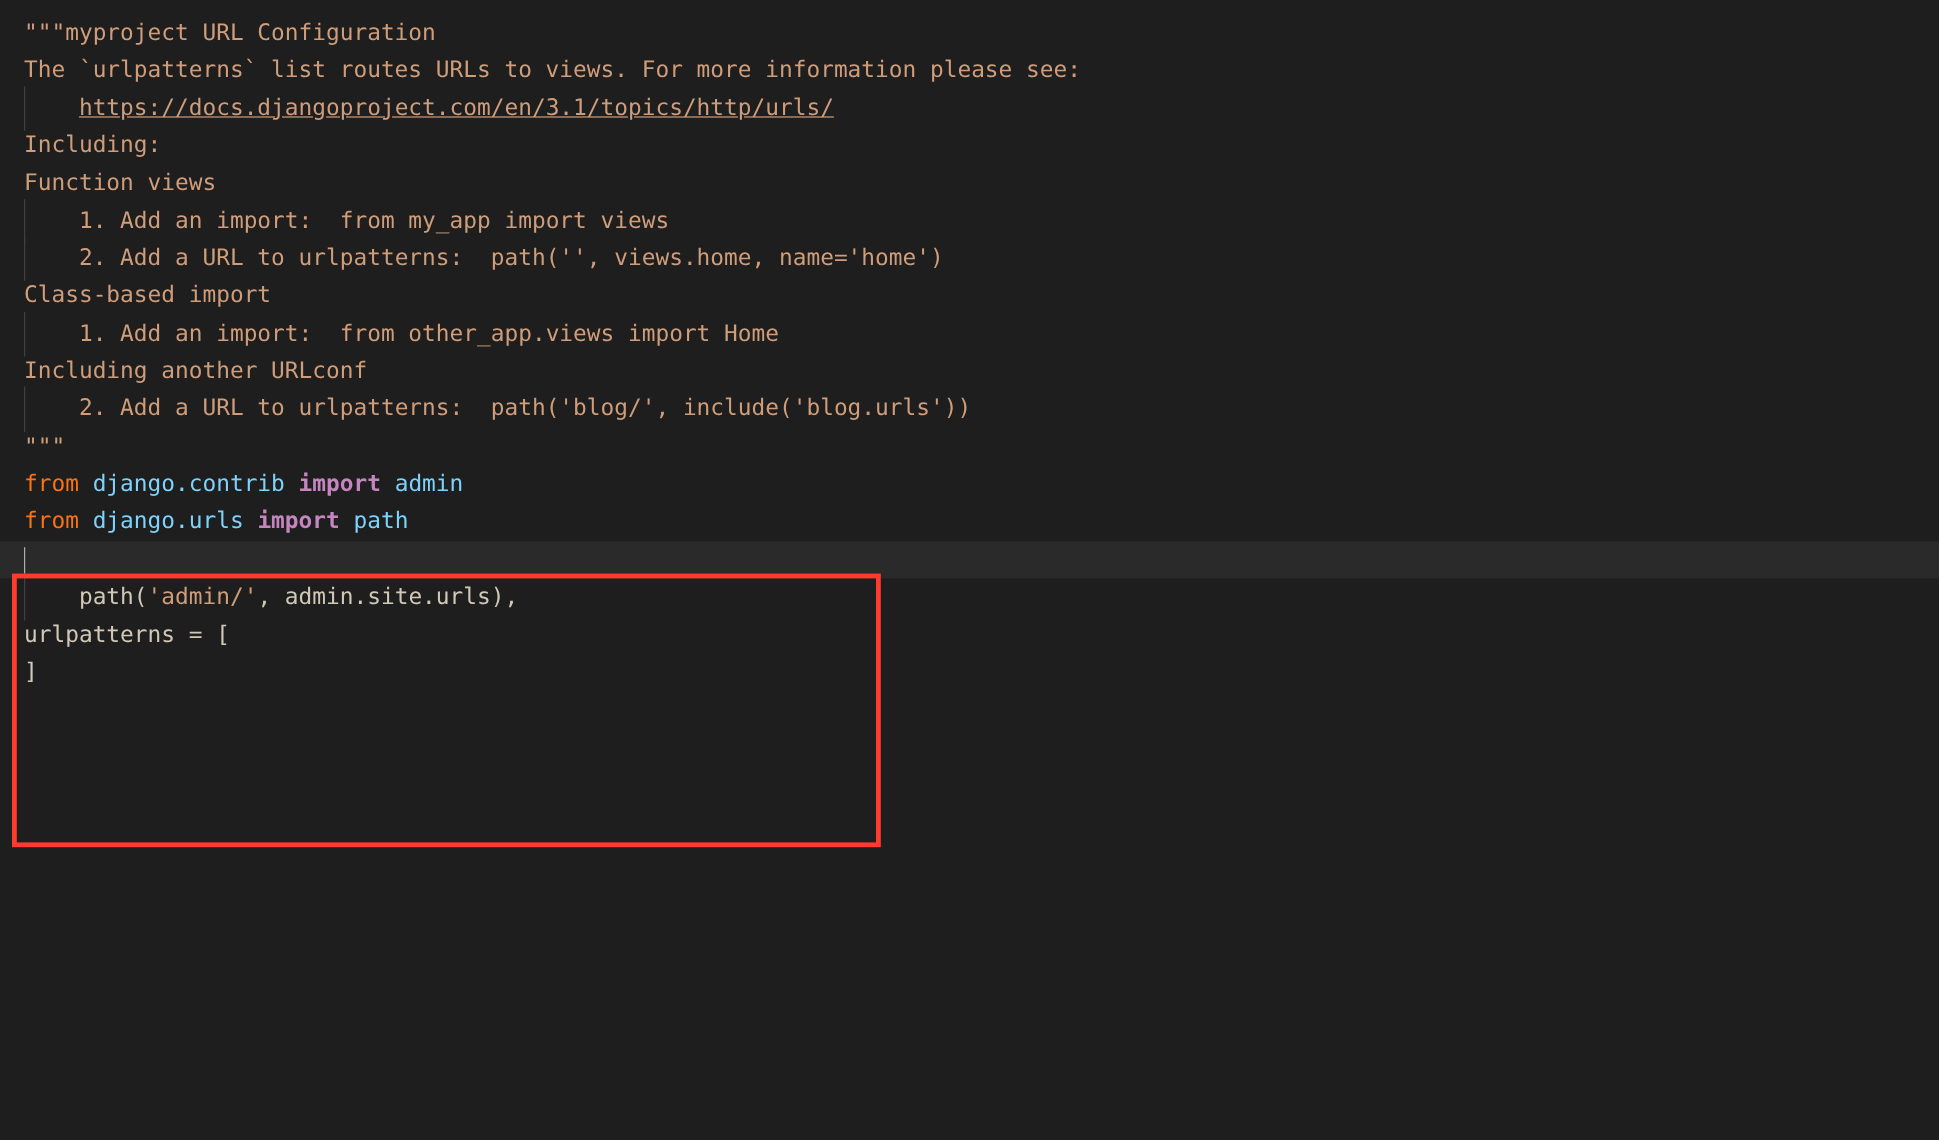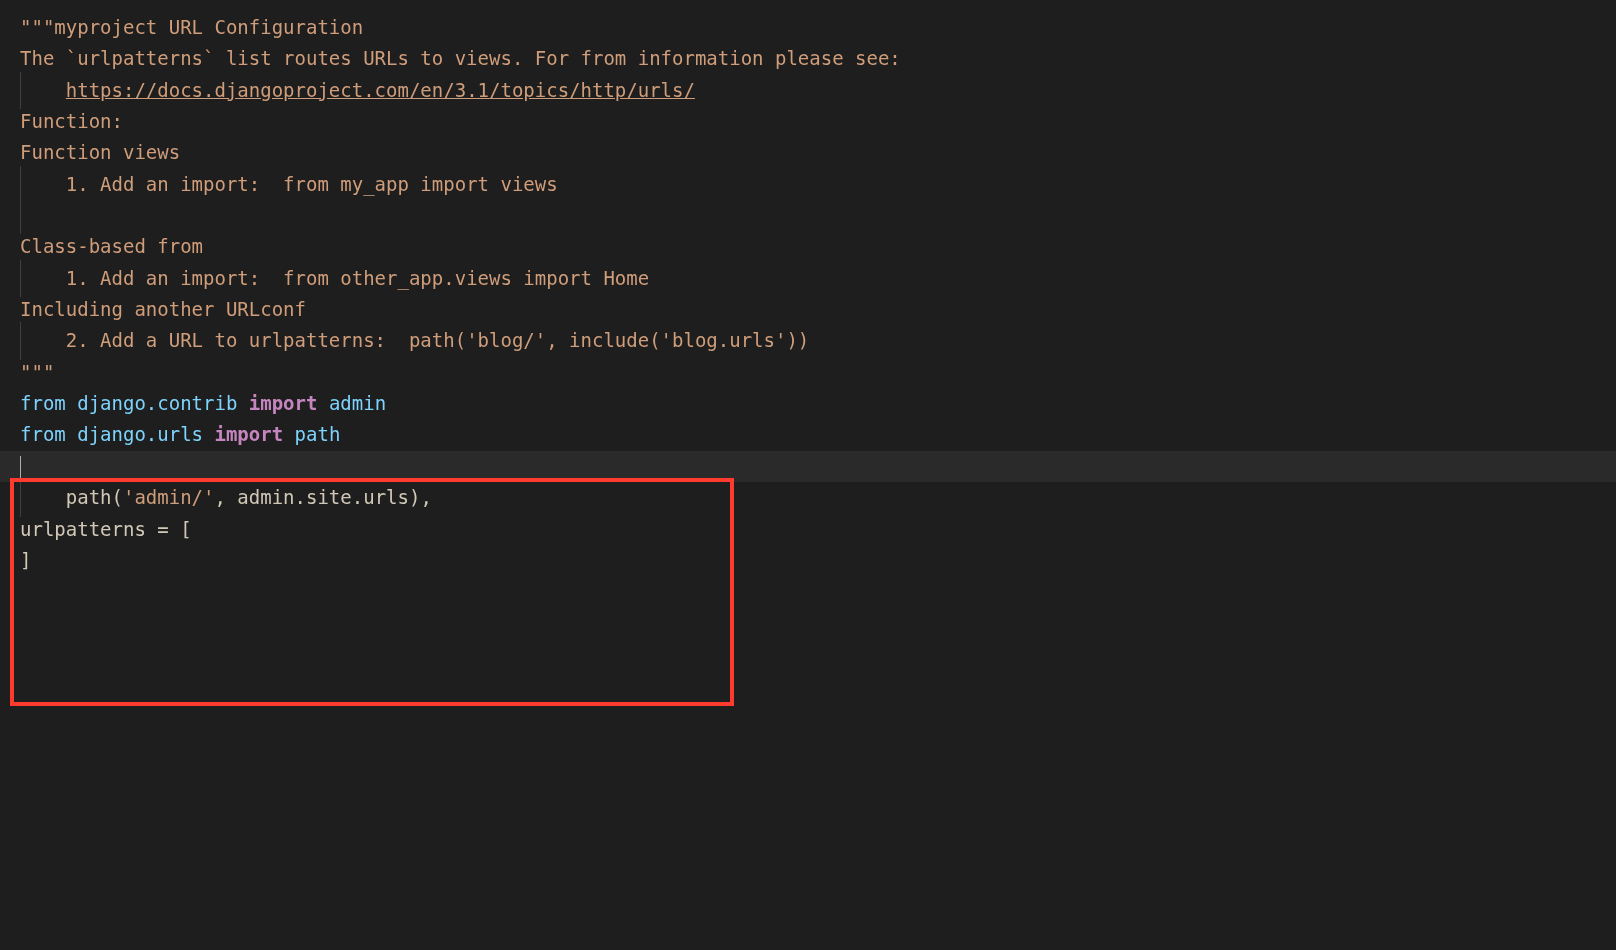--- a/index.html
+++ b/index.html
@@ -32,21 +32,21 @@
       left: 0;
       top: -3px;
       bottom: -3px;
       width: 1px;
       background: #404040;
     }
     .url-link {
       text-decoration: underline;
       text-decoration-color: #cf9d7a;
     }
-    .kw-from { color: #7dd3fc; }
+    .kw-from { color: #f97316; }
     .kw-import { color: #c586c0; font-weight: bold; }
     .identifier { color: #7dd3fc; }
     .string { color: #cf9d7a; }
     .plain { color: #d2c8b7; }
     .highlight-box {
       position: absolute;
       border: 4px solid #ff3b2f;
       left: 10px;
       top: 478px;
       width: 724px;
@@ -67,33 +67,33 @@
   </style>
 </head>
 <body>
 
 <div class="editor">
 
   <div class="line"><span class="docstring">"""myproject URL Configuration</span></div>
 
   <div class="line"><span class="docstring"></span></div>
 
-  <div class="line"><span class="docstring">The `urlpatterns` list routes URLs to views. For from information please see:</span></div>
+  <div class="line"><span class="docstring">The `urlpatterns` list routes URLs to views. For more information please see:</span></div>
 
   <div class="line"><span class="docstring ig-wrap"><span>    </span><span class="url-link">https://docs.djangoproject.com/en/3.1/topics/http/urls/</span></span></div>
 
-  <div class="line"><span class="docstring">Function:</span></div>
+  <div class="line"><span class="docstring">Including:</span></div>
 
   <div class="line"><span class="docstring">Function views</span></div>
 
   <div class="line"><span class="docstring ig-wrap"><span>    </span><span>1. Add an import:  from my_app import views</span></span></div>
 
-  <div class="line"><span class="docstring ig-wrap"><span>    </span></span></div>
+  <div class="line"><span class="docstring ig-wrap"><span>    </span><span>2. Add a URL to urlpatterns:  path('', views.home, name='home')</span></span></div>
 
-  <div class="line"><span class="docstring">Class-based from</span></div>
+  <div class="line"><span class="docstring">Class-based import</span></div>
 
   <div class="line"><span class="docstring ig-wrap"><span>    </span><span>1. Add an import:  from other_app.views import Home</span></span></div>
 
 
   <div class="line"><span class="docstring">Including another URLconf</span></div>
 
 
   <div class="line"><span class="docstring ig-wrap"><span>    </span><span>2. Add a URL to urlpatterns:  path('blog/', include('blog.urls'))</span></span></div>
 
   <div class="line"><span class="docstring">"""</span></div>

